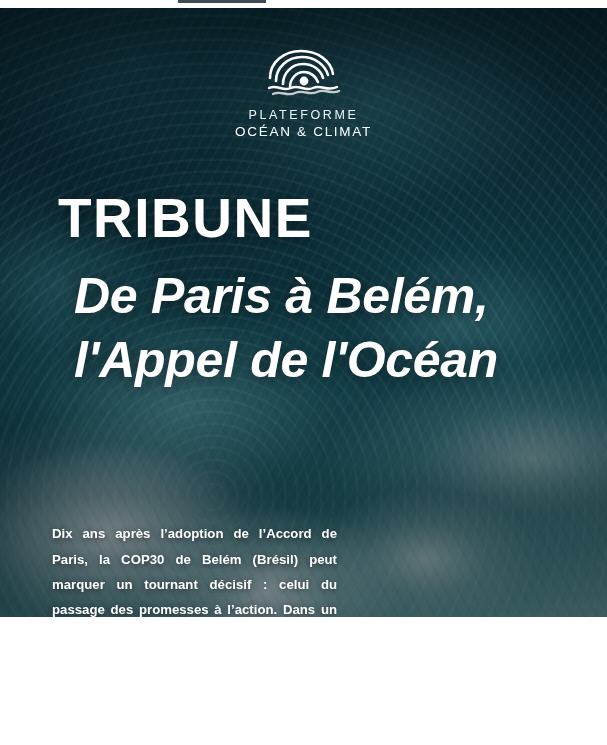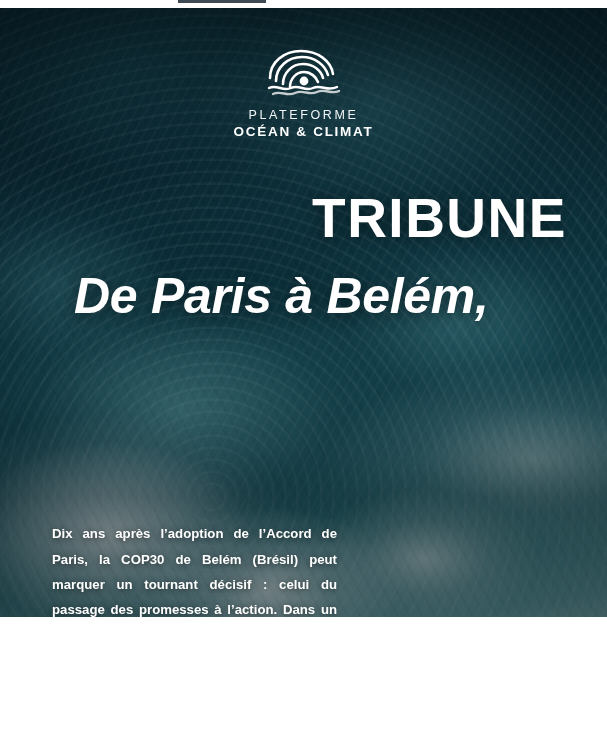--- a/index.html
+++ b/index.html
@@ -87,41 +87,40 @@
   .logo-line1 {
     font-size: 12.5px;
     letter-spacing: 2.6px;
     font-weight: 400;
     color: #f1f6f7;
     line-height: 1.2;
   }
   .logo-line2 {
     font-size: 13.5px;
     letter-spacing: 1.7px;
-    font-weight: 700;
+    font-weight: 400;
     color: #ffffff;
     line-height: 1.35;
   }
 
   
   .title-wrap {
     position: absolute;
     left: 58px;
     right: 40px;
     top: 190px;
   }
   .kicker {
     font-size: 55px;
     font-weight: 700;
     letter-spacing: 1.5px;
     color: #ffffff;
     line-height: 1.05;
     margin: 0 0 14px 0;
     text-shadow: 0 2px 14px rgba(0,0,0,0.45);
-    text-align: right;
   }
   .headline {
     font-size: 50px;
     font-style: italic;
     font-weight: 600;
     color: #ffffff;
     line-height: 1.28;
     margin: 16px;
     letter-spacing: -0.3px;
     text-shadow: 0 2px 16px rgba(0,0,0,0.5);
@@ -180,19 +179,20 @@
       </g>
     </svg>
     <div class="logo-line1">PLATEFORME</div>
     <div class="logo-line2">OCÉAN &amp; CLIMAT</div>
   </div>
 
   <div class="title-wrap">
     <h1 class="kicker">TRIBUNE</h1>
     <div class="headline">
       <span class="l1">De Paris à Belém,</span>
+      <span class="l2">l'Appel de l'Océan</span>
     </div>
   </div>
 
   <p class="standfirst">Dix ans après l’adoption de l’Accord de Paris, la COP30 de Belém (Brésil) peut marquer un tournant décisif : celui du passage des promesses à l’action. Dans un contexte de remise en question du multilatéralisme, cette étape doit être celle de l’unité et de la mise en mouvement à la hauteur de l’urgence écologique.</p>
 
   <div class="bottom-edge"></div>
 </div>
 
 </body></html>

